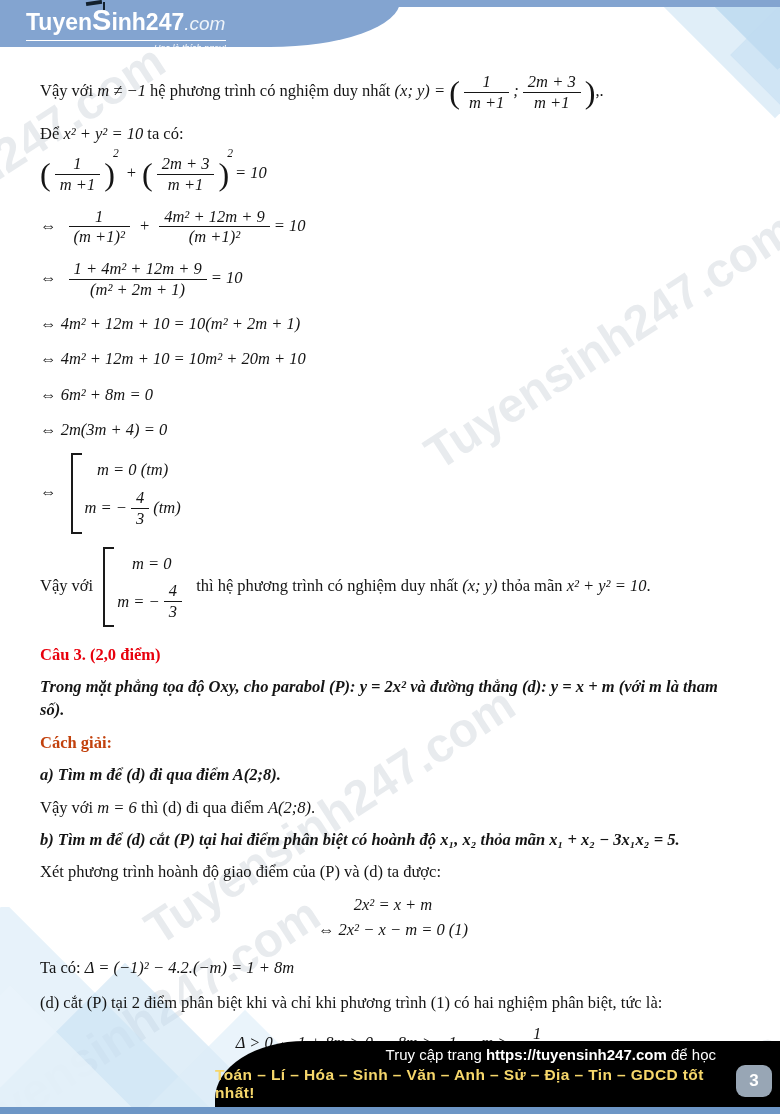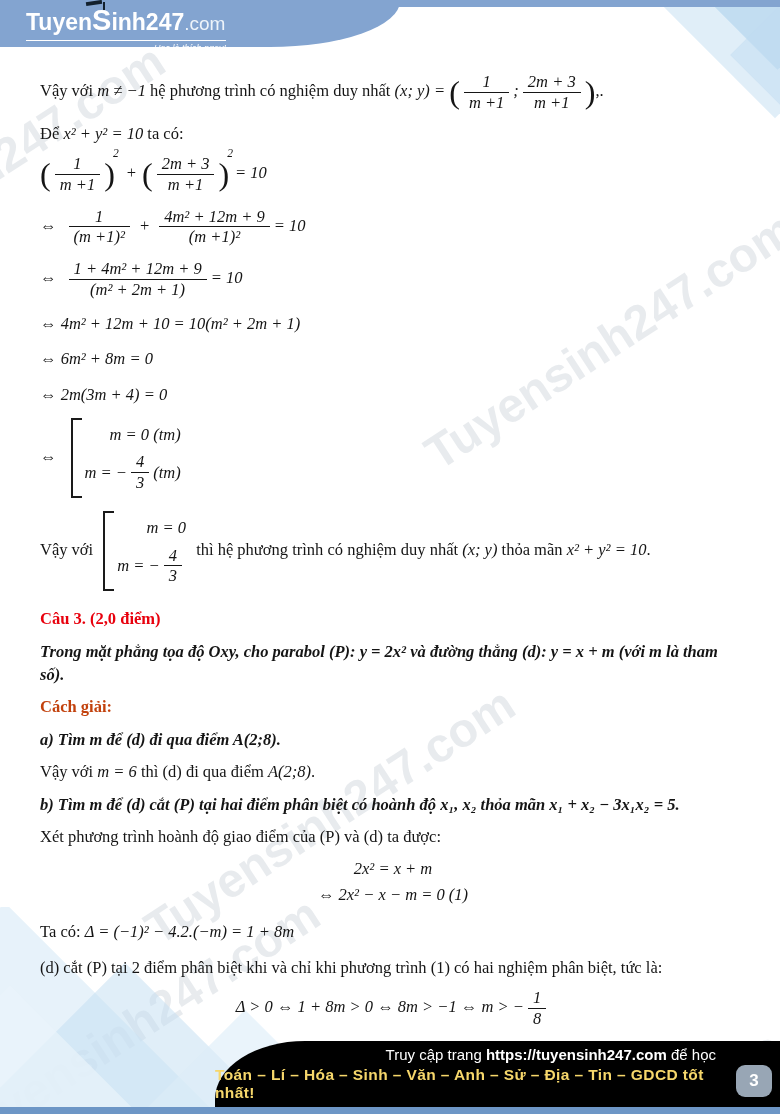--- a/index.html
+++ b/index.html
@@ -7,21 +7,21 @@
          font-family:"Liberation Serif","DejaVu Serif",serif; color:#151515;}
 
   
   .hstrip {position:absolute; top:0; left:0; width:100%; height:7px; background:#83a4d0; z-index:2;}
   .hband  {position:absolute; top:0; left:0; width:400px; height:47px; background:#83a4d0;
            border-bottom-right-radius:130px 46px; z-index:3;}
   .logo {position:absolute; left:26px; top:5px; width:212px; color:#fff;
          font-family:"Liberation Sans","DejaVu Sans",sans-serif;}
   .logo-row {font-weight:bold; font-size:23px; line-height:1.1; position:relative; white-space:nowrap;}
   .logo-s {font-size:29px;}
-  .logo-com {font-weight:normal; font-size:19px; color:#eef4fa;}
+  .logo-com {font-weight:normal; font-size:19px; color:#eef4fa;font-style:italic;}
   .cap {position:absolute; left:60px; top:-6px; width:18px; height:12px;}
   .cap::before {content:""; position:absolute; left:0; top:2px; width:16px; height:4px; background:#12202d; transform:rotate(-8deg);}
   .cap::after  {content:""; position:absolute; right:-1px; top:3px; width:2px; height:8px; background:#12202d;}
   .tagline {margin-top:3px; border-top:1.5px solid #fff; padding-top:2px; width:200px;
             font-size:9px; font-style:italic; text-align:right; color:#fff;}
 
   
   .corner-tr {position:absolute; top:0; right:0; width:140px; height:125px; overflow:hidden; z-index:1; pointer-events:none;}
   .corner-tr .d {position:absolute; transform:rotate(45deg);}
   .d1 {right:-75px; top:-75px; width:160px; height:160px; background:#cbe2f4; opacity:.6;}
@@ -53,21 +53,21 @@
          margin:0 4px; line-height:1.2; font-style:italic;}
   .frac .fn {border-bottom:1.3px solid #161616; padding:0 5px;}
   .frac .fd {padding:0 5px;}
   .bp  {font-size:195%; font-weight:300; vertical-align:middle; line-height:1; font-style:normal;}
   .osup {font-size:11.5px; position:relative; top:-15px; left:-2px; font-style:italic;}
   .arr {margin-right:8px; font-style:normal;}
   .op  {margin:0 6px; font-style:normal;}
   .eqrow {margin:4px 0 12px;}
 
   .bracket {position:relative; display:inline-flex; flex-direction:column; justify-content:center;
-            align-items:flex-end; padding:2px 0 2px 12px; margin:2px 6px; vertical-align:middle;
+            align-items:center; padding:2px 0 2px 12px; margin:2px 6px; vertical-align:middle;
             border-left:2px solid #1a1a1a;}
   .bracket::before,.bracket::after {content:""; position:absolute; left:0; width:9px; height:2px; background:#1a1a1a;}
   .bracket::before {top:0;} .bracket::after {bottom:0;}
   .brow {display:inline-flex; align-items:center; margin:3px 0;}
 
   
   .fband {position:absolute; right:0; bottom:7px; width:565px; height:66px; background:#000000;
           border-top-left-radius:90px 58px; z-index:2; box-sizing:border-box;
           display:flex; flex-direction:column; justify-content:center; align-items:flex-end;
           padding-right:64px; font-family:"Liberation Sans","DejaVu Sans",sans-serif;}
@@ -143,20 +143,21 @@
     </p>
 
     <p class="ln eqrow">
       <span class="arr">⇔</span><span class="frac">
           <span class="fn">1 + 4m² + 12m + 9</span>
           <span class="fd">(m² + 2m + 1)</span>
         </span><span class="mi">= 10</span>
     </p>
 
     <p class="ln mi" style="margin-bottom:12px;">⇔ 4m² + 12m + 10 = 10(m² + 2m + 1)</p>
+    <p class="ln mi" style="margin-bottom:12px;">⇔ 4m² + 12m + 10 = 10m² + 20m + 10</p>
     <p class="ln mi" style="margin-bottom:12px;">⇔ 6m² + 8m = 0</p>
     <p class="ln mi" style="margin-bottom:10px;">⇔ 2m(3m + 4) = 0</p>
 
     <p class="ln">
       <span class="arr">⇔</span><span class="bracket">
           <span class="brow mi">m = 0 (tm)</span>
           <span class="brow">
             <span class="mi">m = −</span>
             <span class="frac">
               <span class="fn">4</span>

